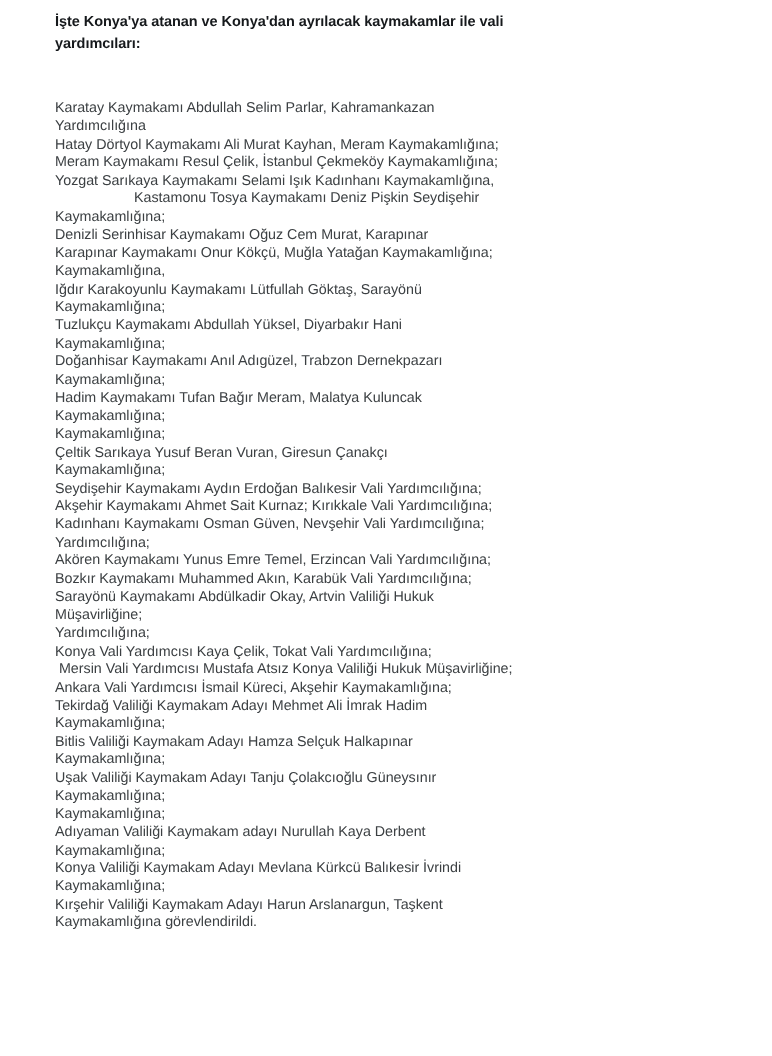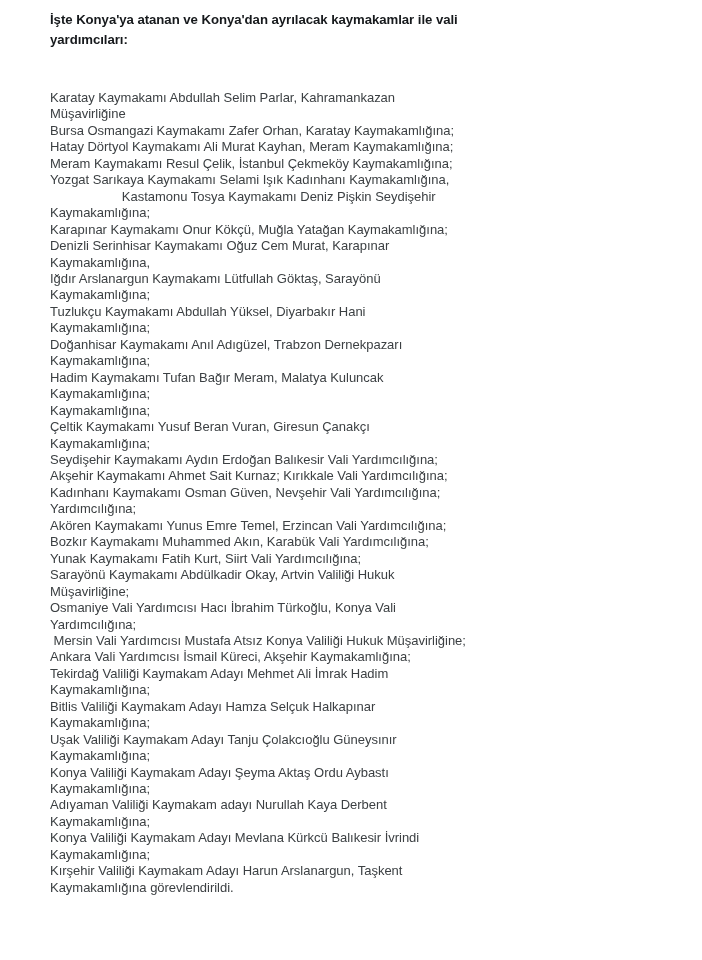--- a/index.html
+++ b/index.html
@@ -46,61 +46,58 @@
 </style>
 </head>
 <body>
 
 <div class="page" style="background: rgb(255, 255, 255);">
 
   <h1 class="article-heading" style="color: rgb(22, 25, 28);">İşte Konya'ya atanan ve Konya'dan ayrılacak kaymakamlar ile vali yardımcıları:</h1>
 
   <div class="body-block" style="color: rgb(60, 64, 67); margin-top: 41px;">
       <div class="body-line">Karatay Kaymakamı Abdullah Selim Parlar, Kahramankazan</div>
-      <div class="body-line">Müşavirliğine</div>
-      <div class="body-line">Bursa Osmangazi Kaymakamı Zafer Orhan, Karatay Kaymakamlığına;</div>
+      <div class="body-line">Yardımcılığına</div>
       <div class="body-line">Hatay Dörtyol Kaymakamı Ali Murat Kayhan, Meram Kaymakamlığına;</div>
       <div class="body-line">Meram Kaymakamı Resul Çelik, İstanbul Çekmeköy Kaymakamlığına;</div>
       <div class="body-line">Yozgat Sarıkaya Kaymakamı Selami Işık Kadınhanı Kaymakamlığına,</div>
       <div class="body-line">                    Kastamonu Tosya Kaymakamı Deniz Pişkin Seydişehir</div>
       <div class="body-line">Kaymakamlığına;</div>
+      <div class="body-line">Denizli Serinhisar Kaymakamı Oğuz Cem Murat, Karapınar</div>
       <div class="body-line">Karapınar Kaymakamı Onur Kökçü, Muğla Yatağan Kaymakamlığına;</div>
-      <div class="body-line">Denizli Serinhisar Kaymakamı Oğuz Cem Murat, Karapınar</div>
       <div class="body-line">Kaymakamlığına,</div>
-      <div class="body-line">Iğdır Arslanargun Kaymakamı Lütfullah Göktaş, Sarayönü</div>
+      <div class="body-line">Iğdır Karakoyunlu Kaymakamı Lütfullah Göktaş, Sarayönü</div>
       <div class="body-line">Kaymakamlığına;</div>
       <div class="body-line">Tuzlukçu Kaymakamı Abdullah Yüksel, Diyarbakır Hani</div>
       <div class="body-line">Kaymakamlığına;</div>
       <div class="body-line">Doğanhisar Kaymakamı Anıl Adıgüzel, Trabzon Dernekpazarı</div>
       <div class="body-line">Kaymakamlığına;</div>
       <div class="body-line">Hadim Kaymakamı Tufan Bağır Meram, Malatya Kuluncak</div>
       <div class="body-line">Kaymakamlığına;</div>
       <div class="body-line">Kaymakamlığına;</div>
-      <div class="body-line">Çeltik Kaymakamı Yusuf Beran Vuran, Giresun Çanakçı</div>
+      <div class="body-line">Çeltik Sarıkaya Yusuf Beran Vuran, Giresun Çanakçı</div>
       <div class="body-line">Kaymakamlığına;</div>
       <div class="body-line">Seydişehir Kaymakamı Aydın Erdoğan Balıkesir Vali Yardımcılığına;</div>
       <div class="body-line">Akşehir Kaymakamı Ahmet Sait Kurnaz; Kırıkkale Vali Yardımcılığına;</div>
       <div class="body-line">Kadınhanı Kaymakamı Osman Güven, Nevşehir Vali Yardımcılığına;</div>
       <div class="body-line">Yardımcılığına;</div>
       <div class="body-line">Akören Kaymakamı Yunus Emre Temel, Erzincan Vali Yardımcılığına;</div>
       <div class="body-line">Bozkır Kaymakamı Muhammed Akın, Karabük Vali Yardımcılığına;</div>
-      <div class="body-line">Yunak Kaymakamı Fatih Kurt, Siirt Vali Yardımcılığına;</div>
       <div class="body-line">Sarayönü Kaymakamı Abdülkadir Okay, Artvin Valiliği Hukuk</div>
       <div class="body-line">Müşavirliğine;</div>
-      <div class="body-line">Osmaniye Vali Yardımcısı Hacı İbrahim Türkoğlu, Konya Vali</div>
       <div class="body-line">Yardımcılığına;</div>
+      <div class="body-line">Konya Vali Yardımcısı Kaya Çelik, Tokat Vali Yardımcılığına;</div>
       <div class="body-line"> Mersin Vali Yardımcısı Mustafa Atsız Konya Valiliği Hukuk Müşavirliğine;</div>
       <div class="body-line">Ankara Vali Yardımcısı İsmail Küreci, Akşehir Kaymakamlığına;</div>
       <div class="body-line">Tekirdağ Valiliği Kaymakam Adayı Mehmet Ali İmrak Hadim</div>
       <div class="body-line">Kaymakamlığına;</div>
       <div class="body-line">Bitlis Valiliği Kaymakam Adayı Hamza Selçuk Halkapınar</div>
       <div class="body-line">Kaymakamlığına;</div>
       <div class="body-line">Uşak Valiliği Kaymakam Adayı Tanju Çolakcıoğlu Güneysınır</div>
       <div class="body-line">Kaymakamlığına;</div>
-      <div class="body-line">Konya Valiliği Kaymakam Adayı Şeyma Aktaş Ordu Aybastı</div>
       <div class="body-line">Kaymakamlığına;</div>
       <div class="body-line">Adıyaman Valiliği Kaymakam adayı Nurullah Kaya Derbent</div>
       <div class="body-line">Kaymakamlığına;</div>
       <div class="body-line">Konya Valiliği Kaymakam Adayı Mevlana Kürkcü Balıkesir İvrindi</div>
       <div class="body-line">Kaymakamlığına;</div>
       <div class="body-line">Kırşehir Valiliği Kaymakam Adayı Harun Arslanargun, Taşkent</div>
       <div class="body-line">Kaymakamlığına görevlendirildi.</div>
     </div>
 
 </div>

